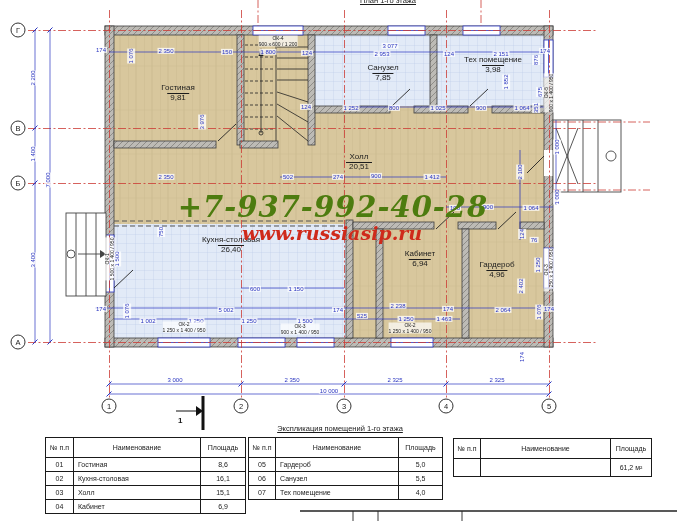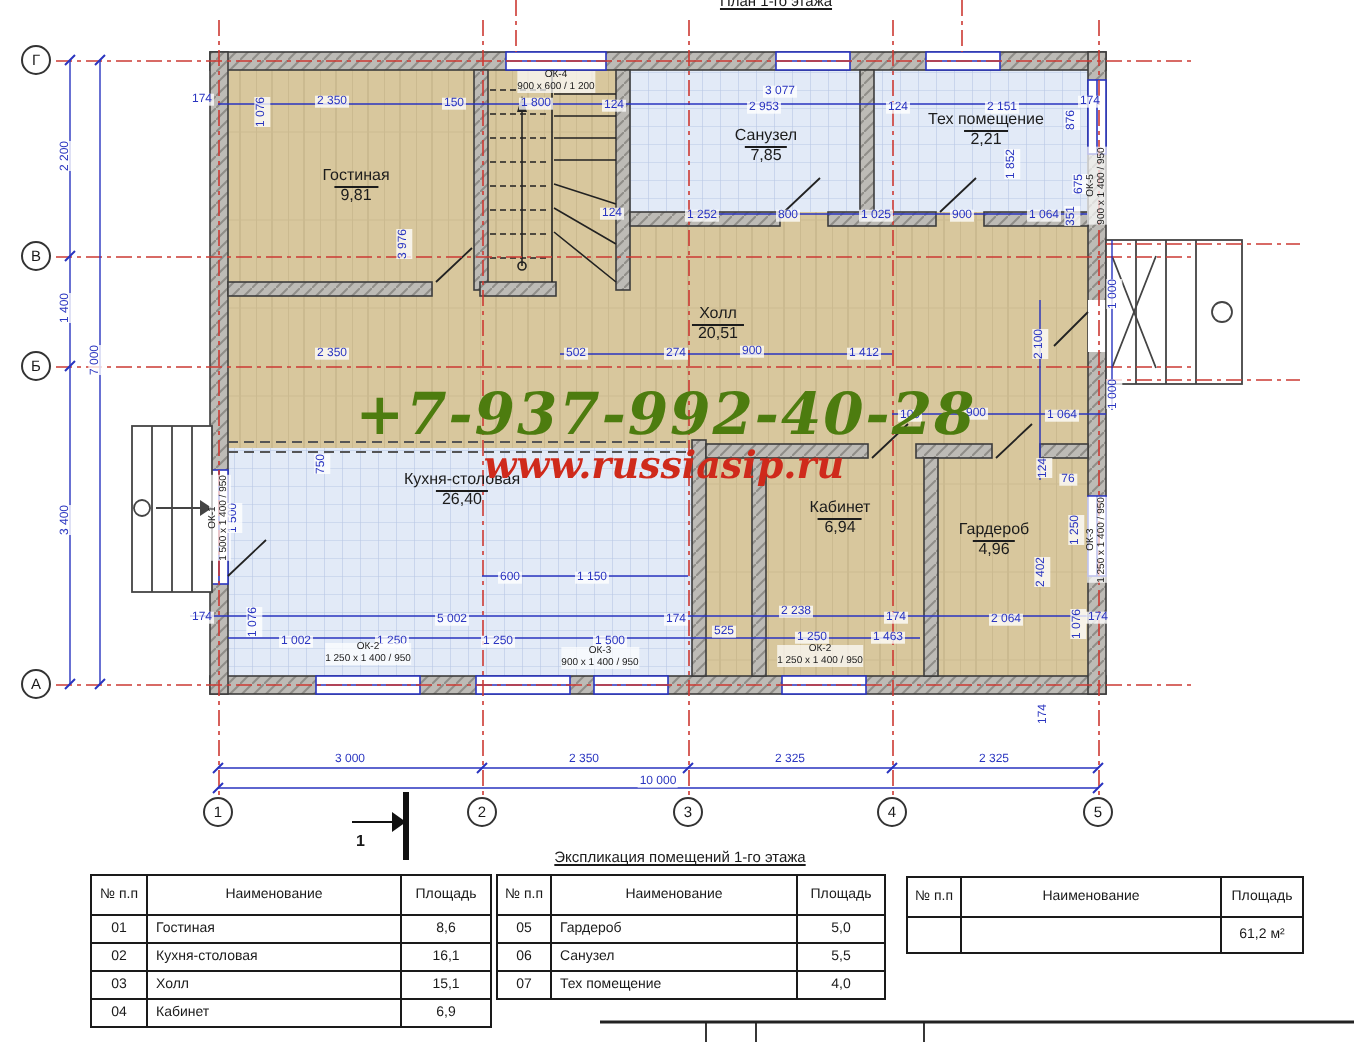--- a/index.html
+++ b/index.html
@@ -178,21 +178,21 @@
   <div class="room" style="left: 178px; top: 84px;">
       <span class="rname">Гостиная</span>
       <span class="rarea">9,81</span>
     </div>
       <div class="room" style="left: 383px; top: 64px;">
       <span class="rname">Санузел</span>
       <span class="rarea">7,85</span>
     </div>
       <div class="room" style="left: 493px; top: 56px;">
       <span class="rname">Тех помещение</span>
-      <span class="rarea">2,21</span>
+      <span class="rarea">3,98</span>
     </div>
       <div class="room" style="left: 359px; top: 153px;">
       <span class="rname">Холл</span>
       <span class="rarea">20,51</span>
     </div>
       <div class="room" style="left: 231px; top: 236px;">
       <span class="rname">Кухня-столовая</span>
       <span class="rarea">26,40</span>
     </div>
       <div class="room" style="left: 420px; top: 250px;">

